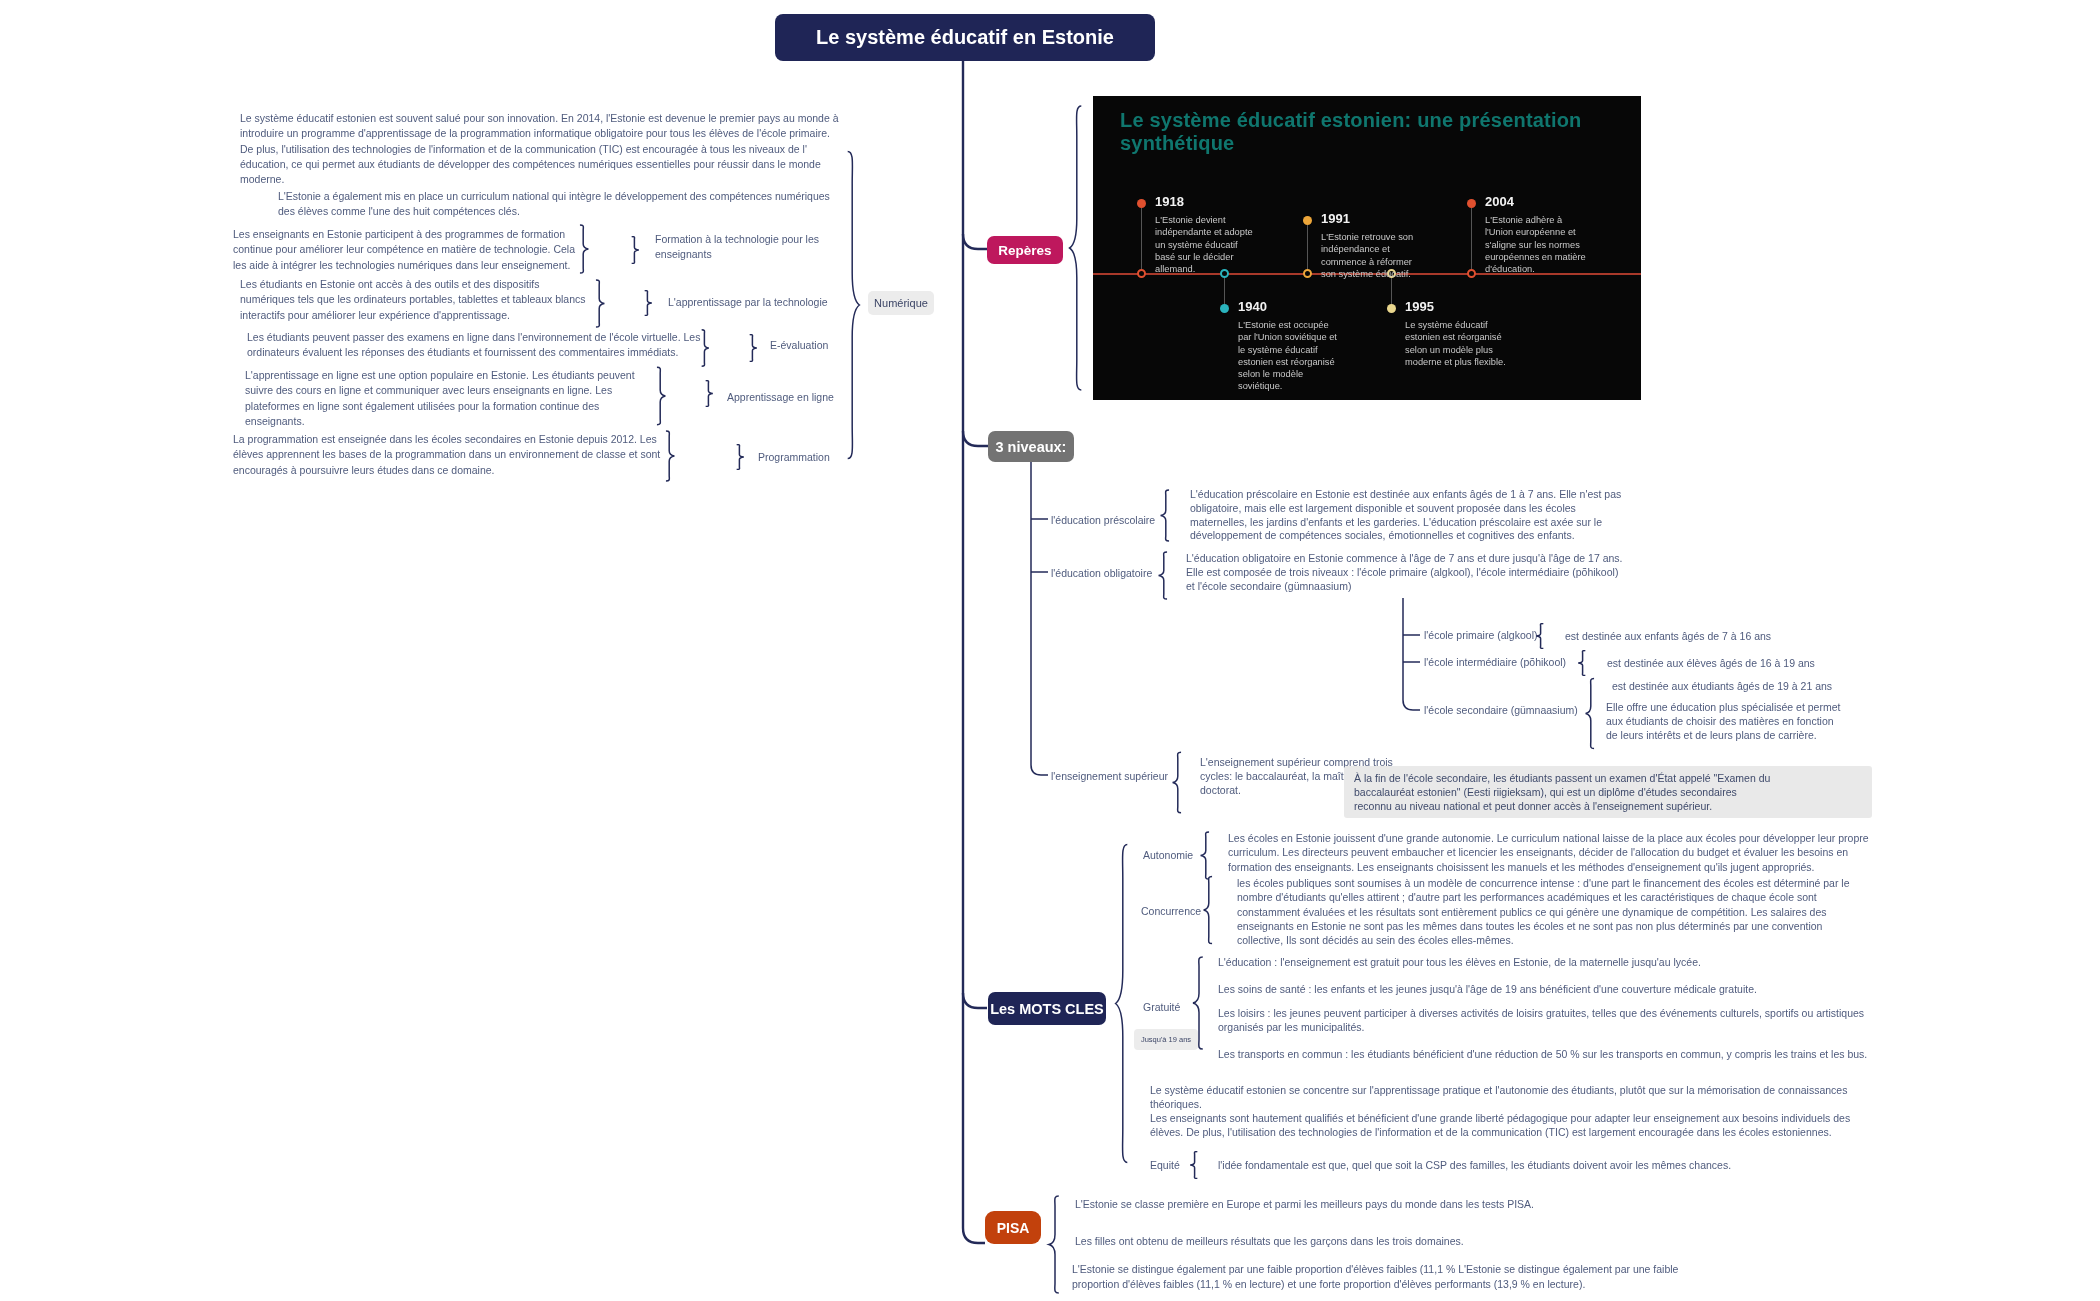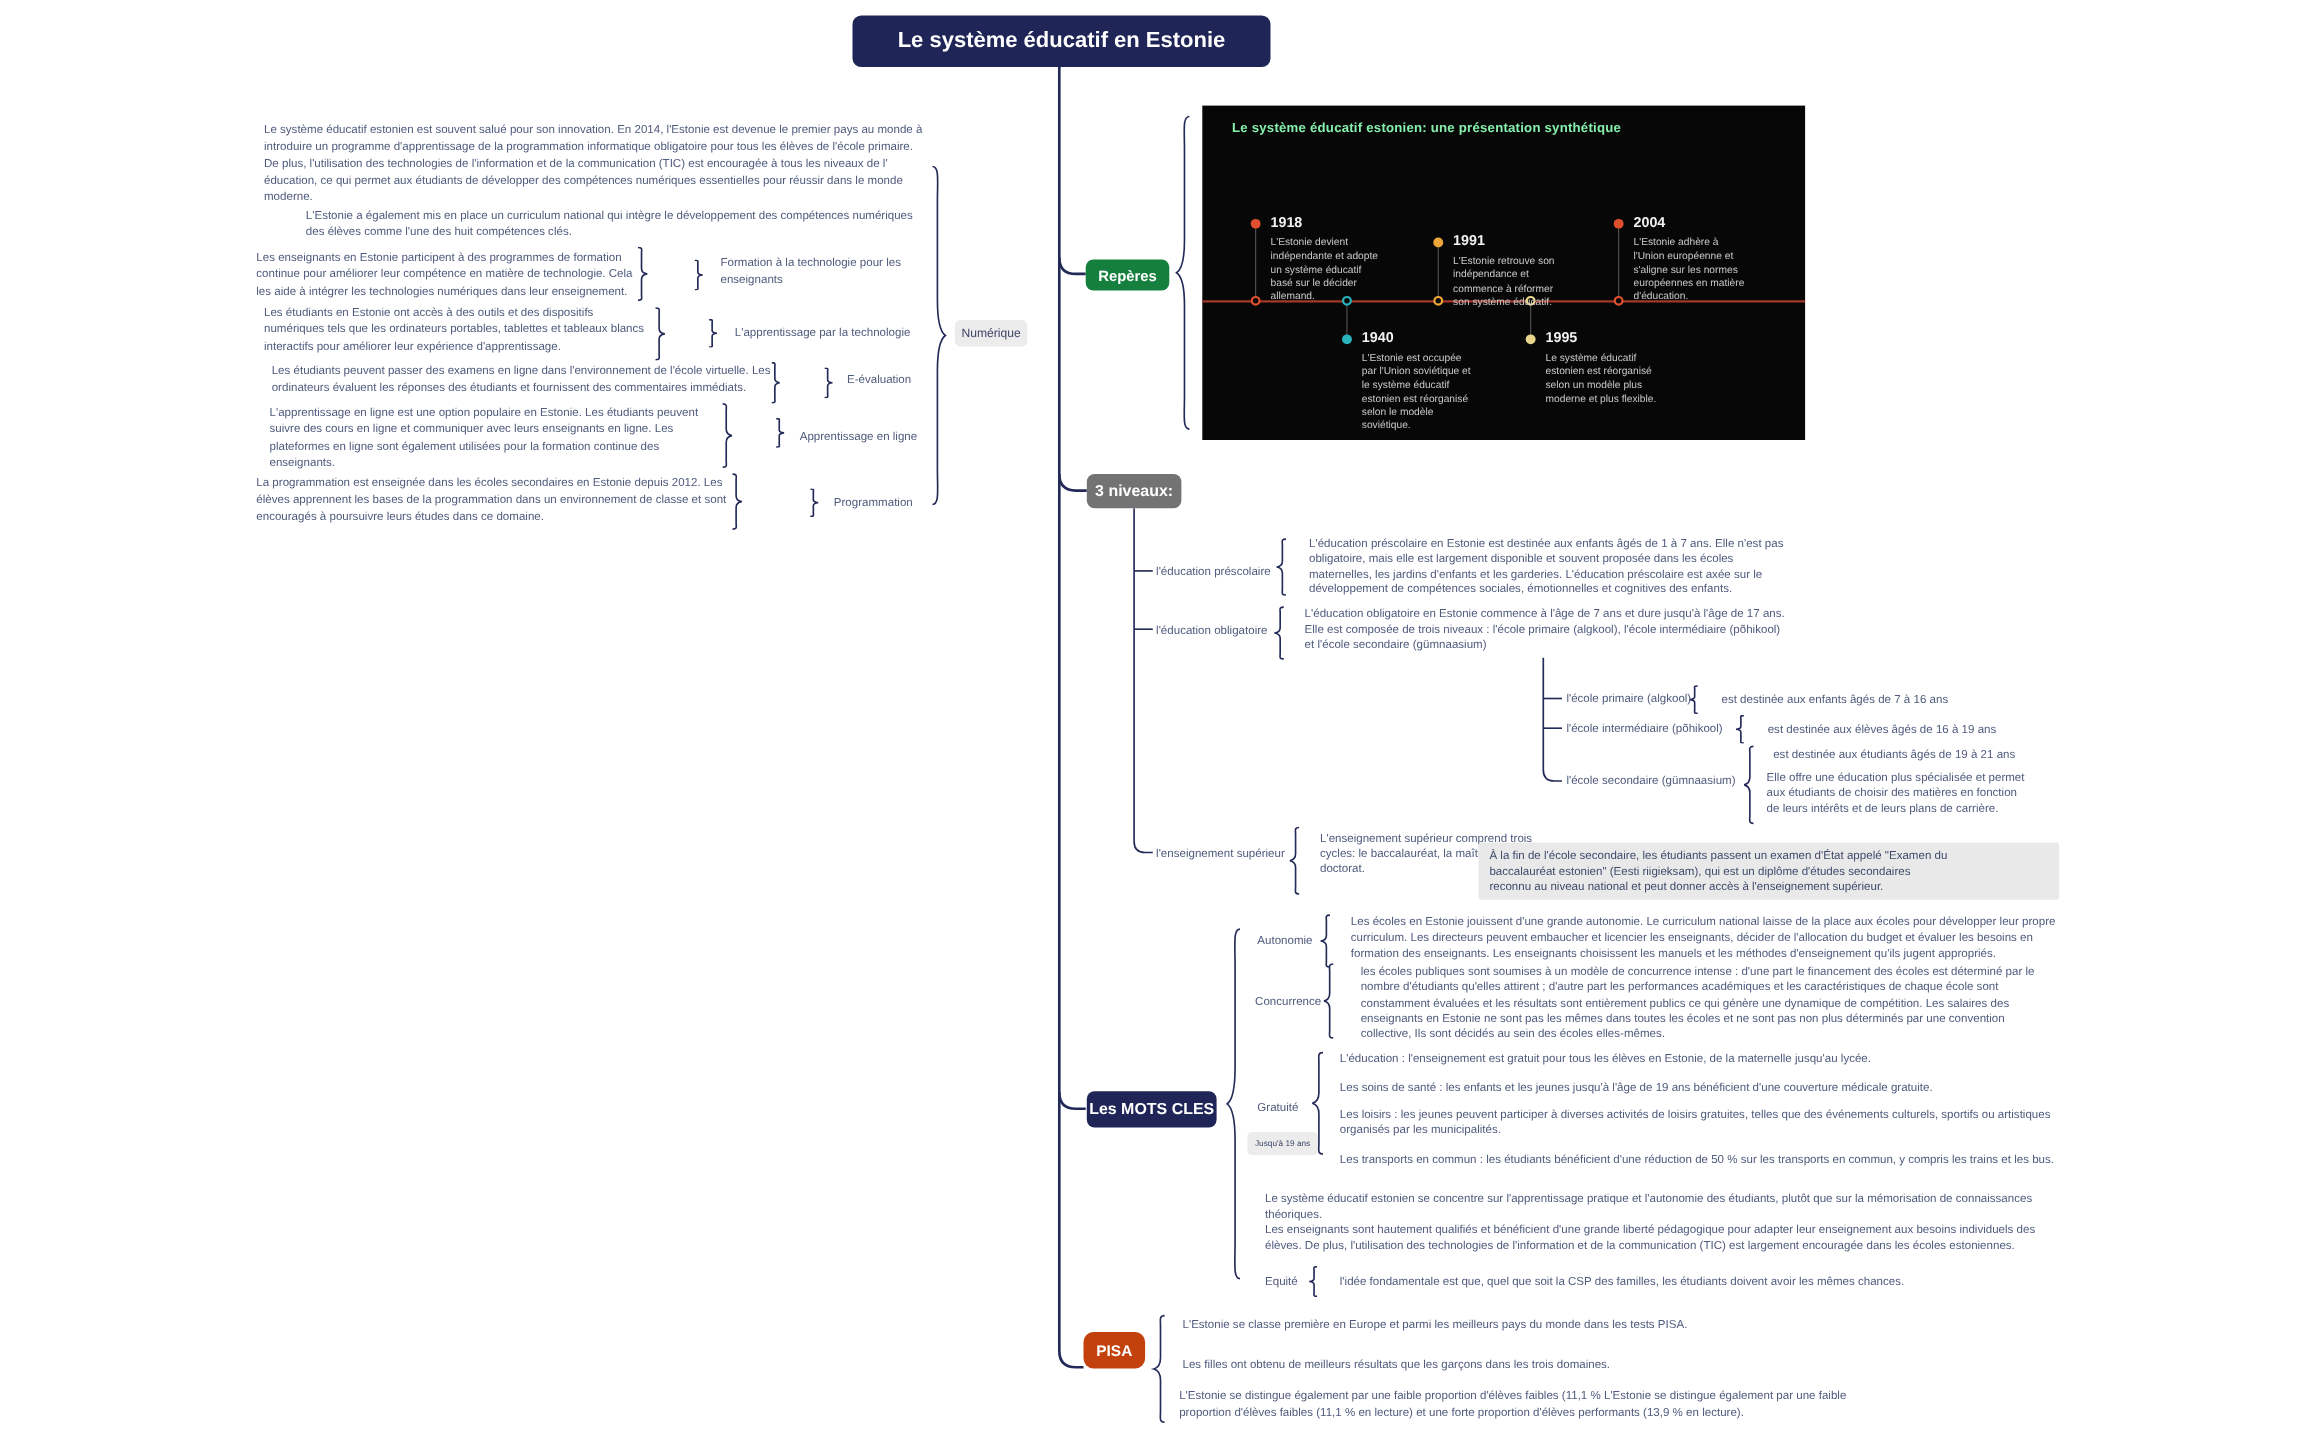--- a/index.html
+++ b/index.html
@@ -8,21 +8,21 @@
   .overlay{position:absolute;left:0;top:0;pointer-events:none}
   .overlay path{fill:none;stroke:#232a58;stroke-width:1.5}
   .overlay path.trunk{stroke-width:2.4}
   .node{position:absolute;color:#fff;font-weight:bold;display:flex;align-items:center;
         justify-content:center;border-radius:7px;background:#1f2556;text-align:left}
   .t{position:absolute;font-size:10.5px;line-height:15.3px;color:#4f5b7d;white-space:pre-line}
   .lh138{line-height:13.8px}.lh14{line-height:14px}.lh143{line-height:14.3px}.lh15{line-height:15px}
   .gray-box{position:absolute;background:#ececec;border-radius:5px;display:flex;
             align-items:center;justify-content:center;color:#3c4566}
   .board{position:absolute;background:#070707}
-  .bt{position:absolute;color:#86efac;font-weight:bold;font-size:12px;letter-spacing:.2px}
+  .bt{position:absolute;color:#0f766e;font-weight:bold;font-size:20px;letter-spacing:.2px}
   .tline{position:absolute;height:2px}
   .dot{position:absolute;width:9px;height:9px;border-radius:50%}
   .ring{position:absolute;width:9px;height:9px;border-radius:50%;border:2px solid #fff;
         background:#070707;box-sizing:border-box}
   .stem{position:absolute;width:1px;background:#555}
   .yr{position:absolute;color:#f2f2f2;font-weight:bold;font-size:13px}
   .ev{position:absolute;color:#c9c9c9;font-size:9.3px;line-height:12.3px;white-space:pre-line}
   .note{position:absolute;background:#e9e9e9;border-radius:3px;color:#3f4a6b;font-size:10.5px;
         line-height:14px;white-space:pre-line;padding:5px 10px;box-sizing:border-box}
   .brace{position:absolute;pointer-events:none}
@@ -76,21 +76,21 @@
 enseignants.</div>
   <div class="t" style="left:727px;top:390px">Apprentissage en ligne</div>
 
   <div class="t" style="left:233px;top:432px">La programmation est enseignée dans les écoles secondaires en Estonie depuis 2012. Les
 élèves apprennent les bases de la programmation dans un environnement de classe et sont
 encouragés à poursuivre leurs études dans ce domaine.</div>
   <div class="t" style="left:758px;top:450px">Programmation</div>
 
   <div class="gray-box" style="left:868px;top:291px;width:66px;height:24px;font-size:11px">Numérique</div>
 
-  <div class="node" style="left: 987px; top: 236px; width: 76px; height: 28px; font-size: 13.5px; background: #15803d;">Repères</div>
+  <div class="node" style="left: 987px; top: 236px; width: 76px; height: 28px; font-size: 13.5px; background: #be185d;">Repères</div>
 
   <div class="board" style="left:1093px;top:96px;width:548px;height:304px">
     <div class="bt" style="left:27px;top:13px">Le système éducatif estonien: une présentation synthétique</div>
     <div class="tline" style="left: 0px; top: 177px; width: 548px; background: rgb(168, 57, 42);"></div>
 
     <div class="stem" style="left:48px;top:112px;height:65px"></div>
     <div class="stem" style="left:214px;top:129px;height:48px"></div>
     <div class="stem" style="left:378px;top:112px;height:65px"></div>
     <div class="stem" style="left:131px;top:179px;height:33px"></div>
     <div class="stem" style="left:298px;top:179px;height:33px"></div>

